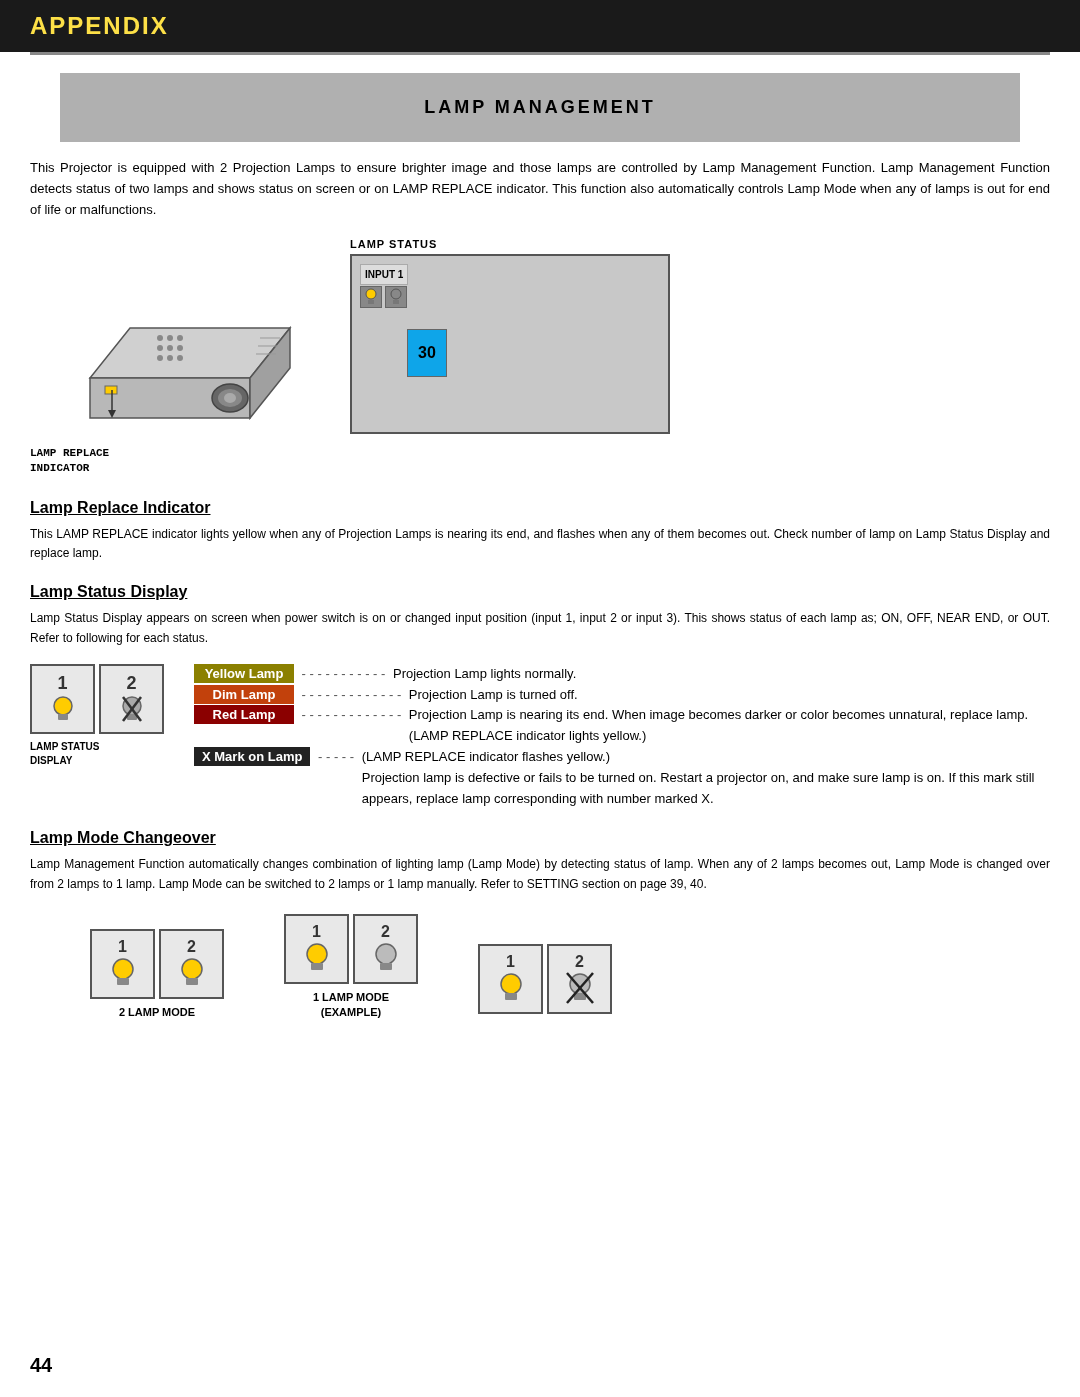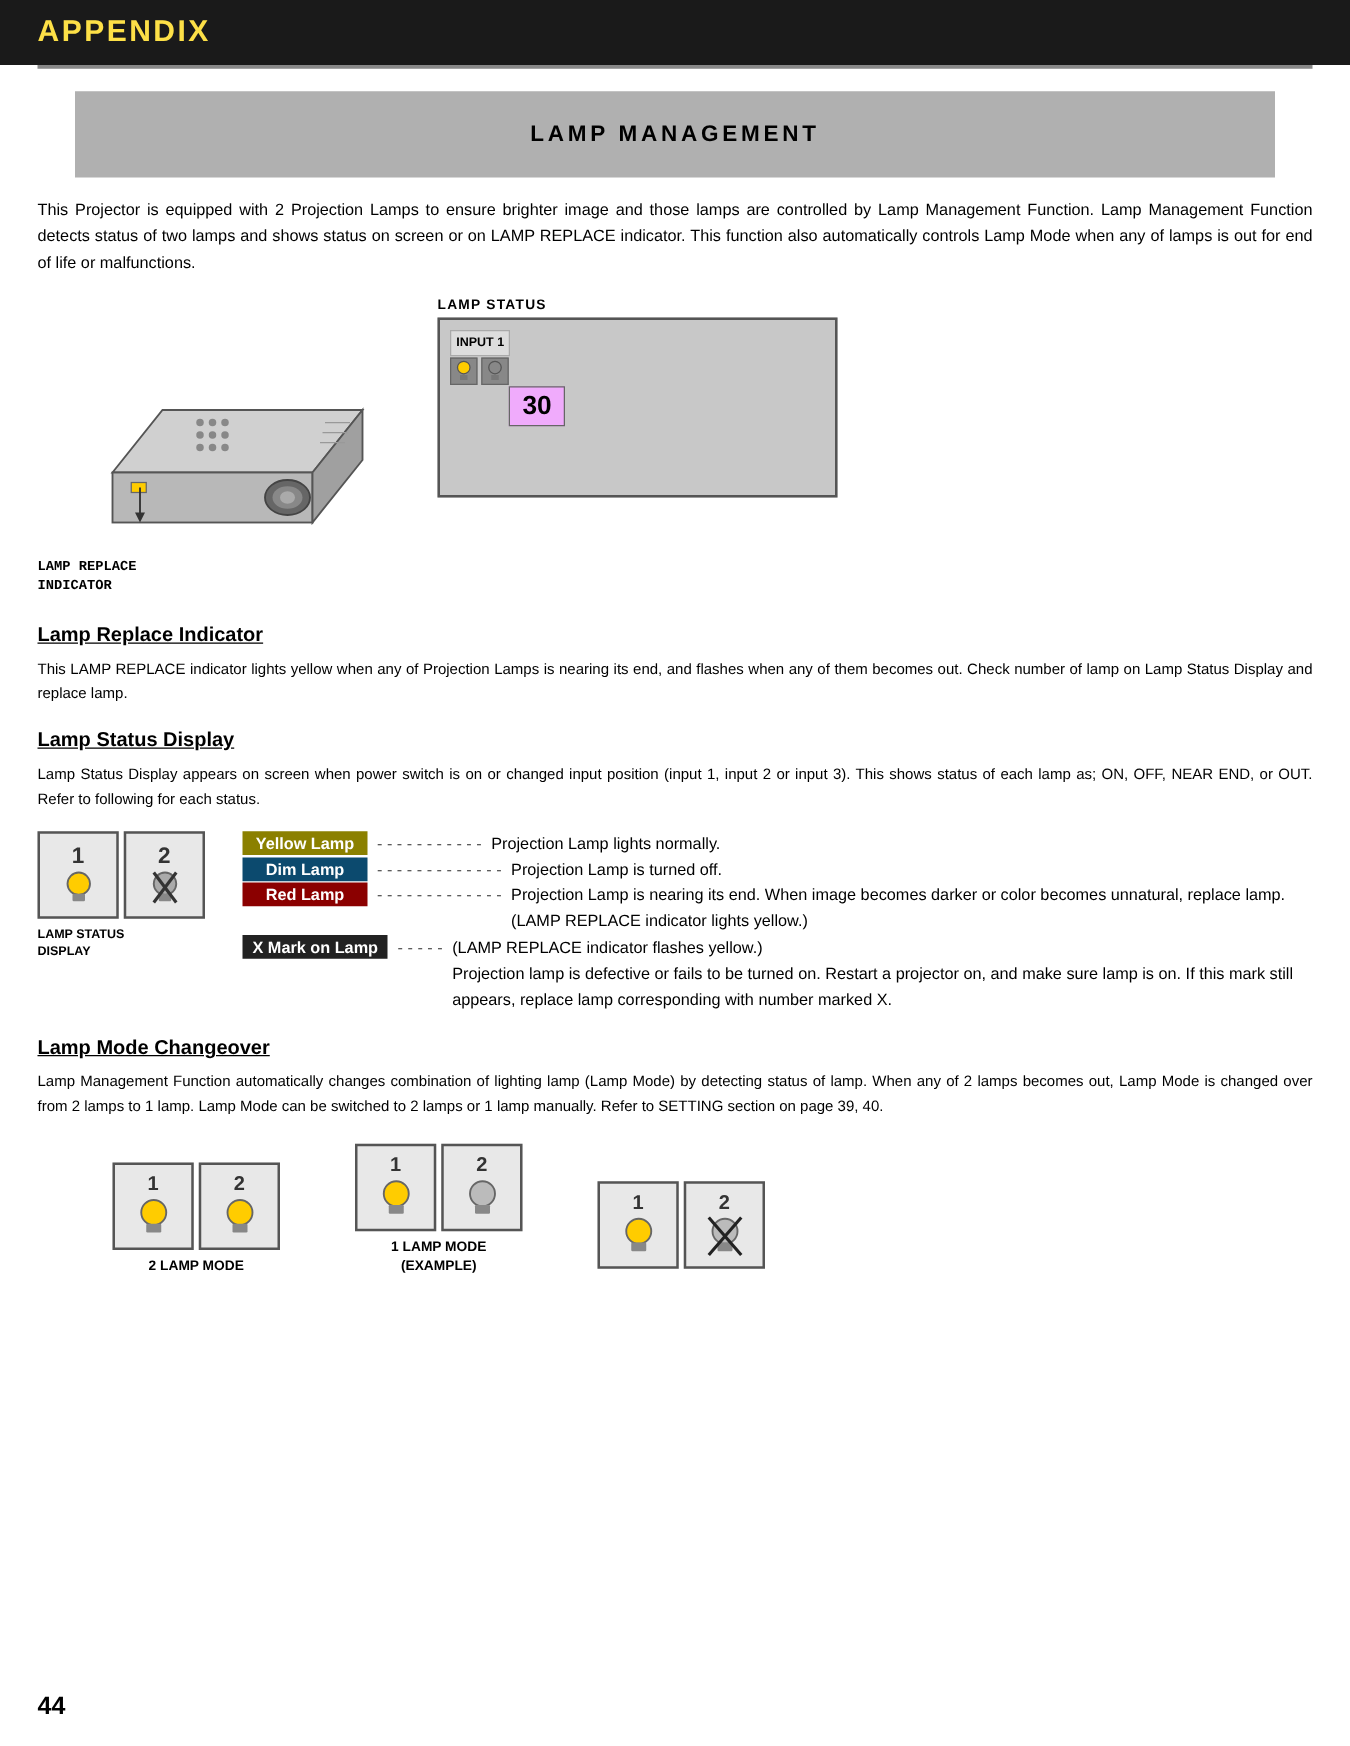--- a/index.html
+++ b/index.html
@@ -93,21 +93,21 @@
       font-size: 11px;
       font-weight: bold;
       text-transform: uppercase;
       letter-spacing: 1px;
       margin-bottom: 4px;
     }
 
     .lamp-status-screen {
       border: 2px solid #555;
       width: 320px;
-      height: 144px;
+      height: 180px;
       background: #c8c8c8;
       position: relative;
       padding: 6px;
     }
 
     
     .subsection-heading {
       font-size: 16px;
       font-weight: bold;
       text-decoration: underline;
@@ -186,21 +186,21 @@
       padding: 2px 8px;
       font-weight: bold;
       font-size: 13px;
       color: #fff;
       min-width: 100px;
       text-align: center;
       flex-shrink: 0;
     }
 
     .badge-yellow { background: #8B8000; color: #fff; }
-    .badge-dim { background: #0c4a6e; color: #fff; }
+    .badge-dim { background: #c2410c; color: #fff; }
     .badge-red { background: #8B0000; color: #ffffff; }
     .badge-xmark { background: #222; color: #fff; }
 
     .status-dashes {
       font-size: 13px;
       color: #555;
       margin: 0 4px;
       line-height: 1.6;
       white-space: nowrap;
       flex-shrink: 0;
@@ -334,21 +334,21 @@
                 <rect x="4" y="12" width="6" height="4" fill="#777"></rect>
               </svg>
           </div>
           <div style="width:22px;height:22px;background:#888;border:1px solid #666;display:flex;align-items:center;justify-content:center;">
             <svg width="14" height="18" viewBox="0 0 14 18">
                 <circle cx="7" cy="6" r="5" fill="#888" stroke="#555" stroke-width="1"></circle>
                 <rect x="4" y="12" width="6" height="4" fill="#777"></rect>
               </svg>
           </div>
         </div>
-        <div style="position:absolute;bottom:55px;left:55px;border:1px solid #666;padding:3px 10px;background:#f0abfc;font-size:21px;font-weight:bold;">30</div>
+        <div style="position:absolute;bottom:55px;left:55px;border:1px solid #666;padding:14px 10px;background:#0ea5e9;font-size:16px;font-weight:bold;">30</div>
       </div>
     </div>
 
   </div>
 
   <div class="lamp-replace-section">
     <h3 class="subsection-heading">Lamp Replace Indicator</h3>
     <p class="body-text">This LAMP REPLACE indicator lights yellow when any of Projection Lamps is nearing its end, and flashes when any of them becomes out.  Check number of lamp on Lamp Status Display and replace lamp.</p>
   </div>
 

